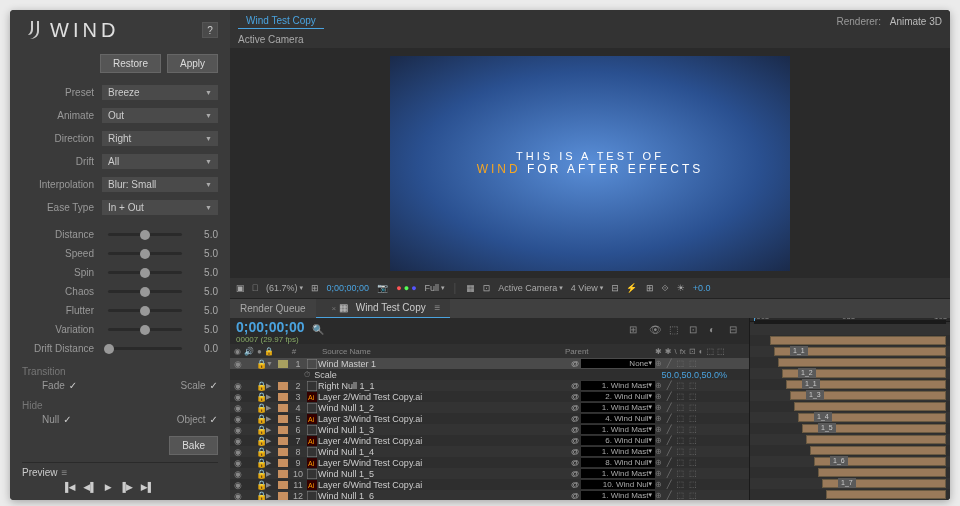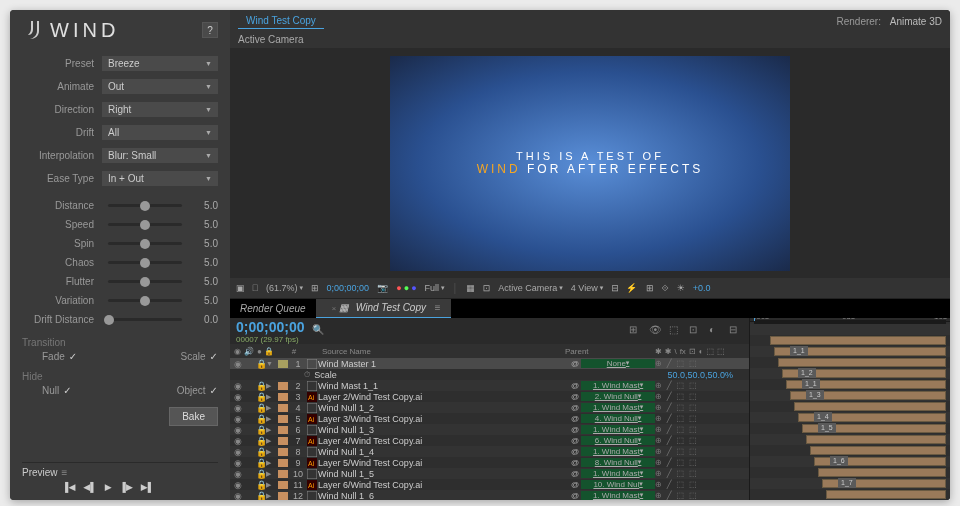--- a/index.html
+++ b/index.html
@@ -56,21 +56,21 @@
 .canvas-text1 { color: #fff; font-size: 11px; letter-spacing: 3px; font-weight: 300; }
 .canvas-text2 { font-size: 12px; letter-spacing: 3px; font-weight: 300; }
 .canvas-text2 .highlight { color: #f5a623; }
 .canvas-text2 .rest { color: #fff; }
 
 .viewer-controls { height: 20px; background: #333; display: flex; align-items: center; padding: 0 6px; gap: 8px; font-size: 9px; color: #aaa; }
 .vc-item { display: flex; align-items: center; gap: 2px; cursor: pointer; }
 .vc-val { color: #4aa3df; }
 .vc-sep { color: #555; }
 
-.timeline-header { height: 20px; background: #000000; display: flex; align-items: center; border-top: 1px solid #222; font-style: italic; }
+.timeline-header { height: 20px; background: #404040; display: flex; align-items: center; border-top: 1px solid #222; }
 .tl-tab { padding: 3px 10px; font-size: 10px; color: #aaa; cursor: pointer; }
 .tl-tab.active { background: #3a3a3a; border-bottom: 1px solid #4aa3df; color: #ccc; }
 .tl-tab .close { margin-left: 6px; font-size: 8px; color: #777; }
 .tl-icon-btn { width: 12px; height: 12px; margin-right:2px; display:inline-block; vertical-align:middle;}
 
 .timeline-body { flex: 1; display: flex; background: #2a2a2a; overflow: hidden; }
 .tl-left { width: 520px; display: flex; flex-direction: column; border-right: 1px solid #1a1a1a; }
 .tl-time-row { height: 26px; display: flex; align-items: center; padding: 0 6px; gap: 8px; }
 .tl-timecode { color: #4aa3df; font-size: 14px; font-weight: bold; }
 .tl-frames { font-size: 8px; color: #8a6; }
@@ -91,21 +91,21 @@
 .tl-row:nth-child(odd) { background: #333; }
 .tl-row.selected { background: #4a4a4a; }
 .tl-vis { width: 12px; color: #888; cursor: pointer; }
 .tl-lock { width: 10px; color: #888; cursor: pointer; }
 .tl-twirl { width: 10px; color: #888; font-size: 7px; cursor: pointer; }
 .tl-swatch { width: 10px; height: 8px; margin: 0 2px; }
 .tl-num { width: 16px; text-align: center; color: #aaa; }
 .tl-type { width: 12px; display: flex; justify-content: center; }
 .tl-name { flex: 1; color: #ccc; white-space: nowrap; overflow: hidden; text-overflow: ellipsis; }
 .tl-parent-sel { width: 84px; display: flex; align-items: center; gap: 2px; font-size: 8px; color: #aaa; }
-.tl-parent-sel .pdrop { flex: 1; background: #14532d; padding: 0 3px; display: flex; justify-content: center; cursor: pointer; white-space: nowrap; overflow: hidden; text-decoration: underline; }
+.tl-parent-sel .pdrop { flex: 1; background: #000000; padding: 0 3px; display: flex; justify-content: flex-end; cursor: pointer; white-space: nowrap; overflow: hidden; }
 .tl-switches { width: 90px; display: flex; gap: 5px; font-size: 8px; color: #777; }
 .tl-sw { cursor: pointer; }
 .tl-prop-val { color: #4aa3df; margin-left: auto; margin-right: 20px; }
 
 .tl-right { flex: 1; display: flex; flex-direction: column; position: relative; }
 .tl-ruler { height: 26px; background: #2a2a2a; position: relative; border-bottom: 1px solid #1a1a1a; }
 .tl-ruler-tick { position: absolute; bottom: 0; font-size: 8px; color: #888; }
 .tl-playhead { position: absolute; top: 0; width: 1px; background: #4aa3df; height: 100%; left: 4px; }
 .tl-playhead::before { content: ''; position: absolute; top: 20px; left: -3px; width: 7px; height: 6px; background: #4aa3df; }
 .tl-scroll-top { position: absolute; top: 2px; left: 4px; right: 4px; height: 4px; background: #1a1a1a; }
@@ -131,20 +131,24 @@
     <div class="logo-row">
       <div class="logo">
         <svg class="logo-icon" viewBox="0 0 24 24">
             <path fill="currentColor" d="M3 3h6v8c0 3-2 5-3 6 2 0 5-1 5-6V3h4v10c0 4-3 7-7 8 5 0 9-3 9-8V3h3"></path>
           </svg>
         <span class="logo-text">WIND</span>
       </div>
       <div class="help-btn">?</div>
     </div>
 
+    <div class="btn-row">
+      <button class="btn">Restore</button>
+      <button class="btn">Apply</button>
+    </div>
 
     <div class="form-row">
         <div class="form-label">Preset</div>
         <div class="form-select">
           <span>Breeze</span>
           <span class="caret">▼</span>
         </div>
       </div>
     <div class="form-row">
         <div class="form-label">Animate</div>
@@ -412,35 +416,35 @@
       <span class="tl-sw">⊕</span>
       <span class="tl-sw">╱</span>
       <span class="tl-sw">⬚</span>
       <span class="tl-sw">⬚</span>
     </div>
             </div>
             <div class="tl-row">
               <span style="width:70px"></span>
               <span style="color:#888;font-size:8px">⏱</span> 
               <span style="margin-left:4px">Scale</span>
-              <span class="tl-prop-val" style="margin-left:auto;margin-right:12px;color:#4aa3df">50.0,50.0,50.0%</span>
+              <span class="tl-prop-val" style="margin-left:auto;margin-right:18px;color:#4aa3df">50.0,50.0,50.0%</span>
             </div>
             <div class="tl-row">
               <span class="tl-vis">◉</span>
     <span style="width:10px"></span>
     <span class="tl-lock">🔒</span>
     <span class="tl-twirl">▶</span>
     <span class="tl-swatch" style="background:#c89060"></span>
     <span class="tl-num">2</span>
     <span class="tl-type">
                 <svg viewBox="0 0 10 10" width="10" height="10">
                   <rect width="10" height="10" fill="none" stroke="#888"></rect>
                 </svg>
               </span>
-    <span class="tl-name">Wind Mast 1_1</span>
+    <span class="tl-name">Right Null 1_1</span>
     <div class="tl-parent-sel">
                 <span>@</span>
                 <div class="pdrop">
                   <span>1. Wind Mast</span>
                   <span class="caret">▾</span>
                 </div>
               </div>
     <div class="tl-switches">
       <span class="tl-sw">⊕</span>
       <span class="tl-sw">╱</span>

